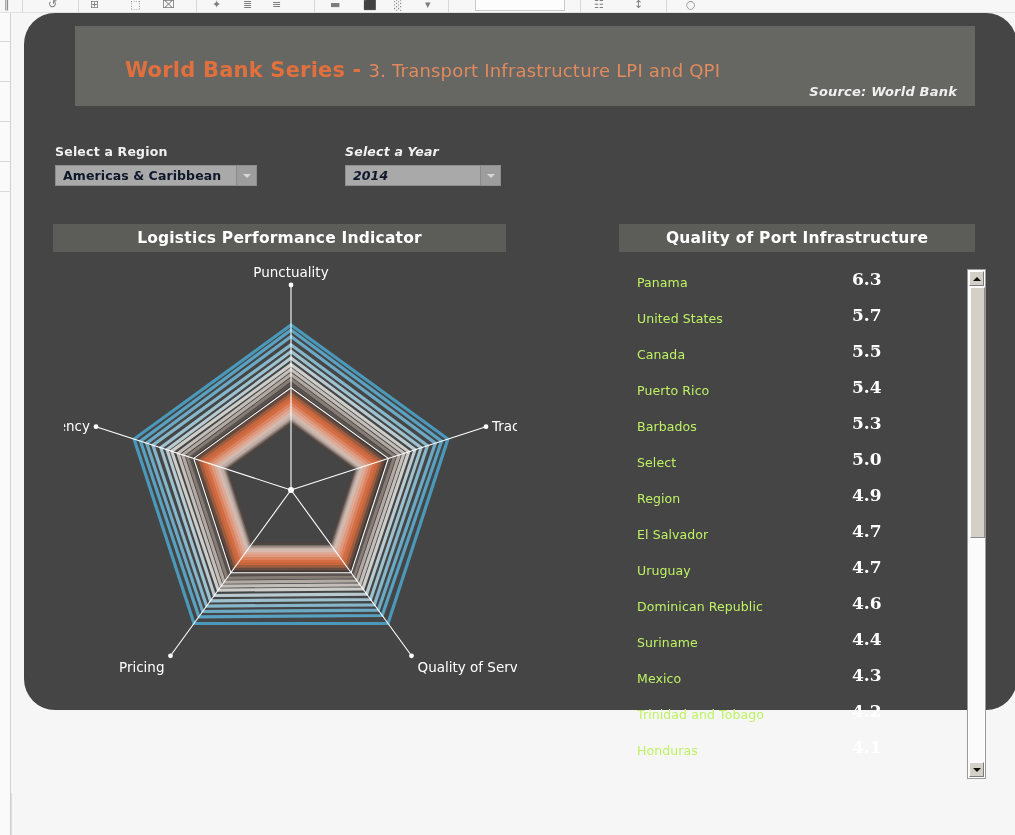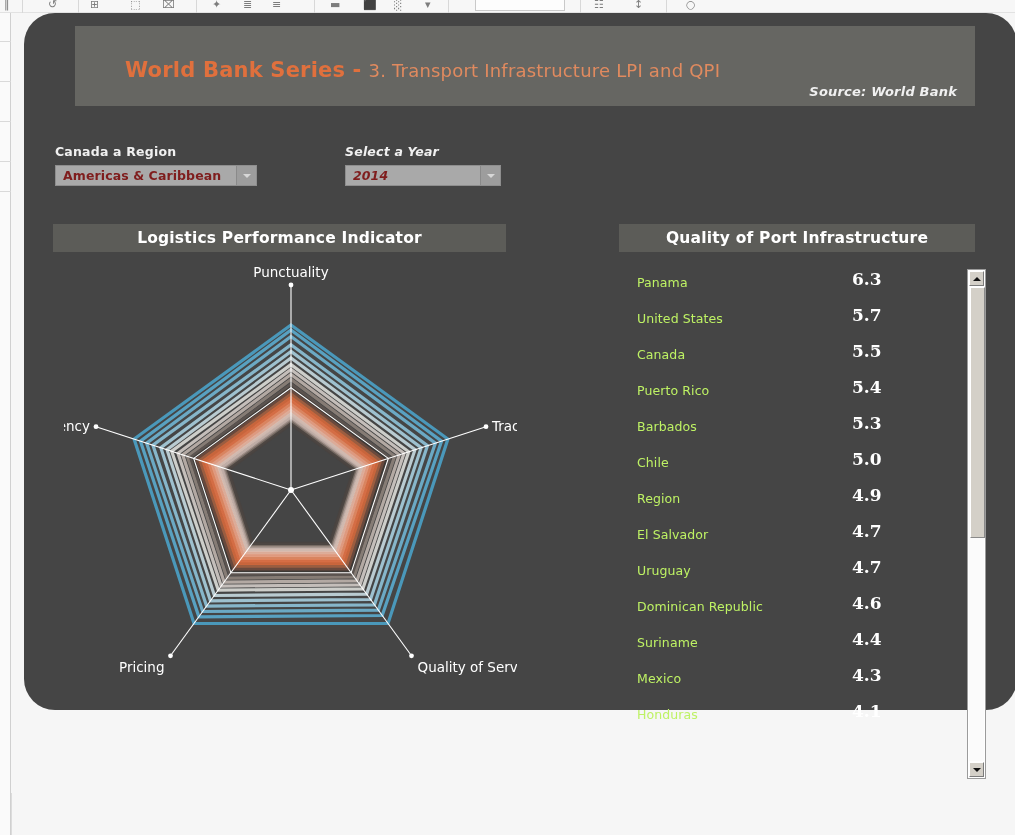--- a/index.html
+++ b/index.html
@@ -99,21 +99,21 @@
     margin-bottom: 6px; letter-spacing: .2px;
   }
   .combo {
     position: relative; display: inline-block;
     height: 21px; background: #a9a9a9;
     border: 1px solid #8e8e8e;
     vertical-align: top;
   }
   .combo .combo-value {
     position: absolute; left: 7px; top: 2px;
-    font-size: 12.5px; font-weight: bold; color: #7f1d1d;
+    font-size: 12.5px; font-weight: bold; color: #0f172a;
     white-space: nowrap; letter-spacing: .1px;
   }
   .combo .combo-btn {
     position: absolute; right: 0; top: 0;
     width: 20px; height: 19px;
     background: #9d9d9d;
     border-left: 1px solid #8a8a8a;
   }
   .combo .combo-arrow {
     position: absolute; left: 50%; top: 50%;
@@ -260,21 +260,21 @@
   <div class="canvas">
 
     <div class="banner">
       <div class="banner-title">
         <span class="bt-main">World Bank Series</span><span class="bt-dash"> - </span><span class="bt-sub">3. Transport Infrastructure LPI and QPI</span>
       </div>
       <div class="banner-source">Source: World Bank</div>
     </div>
 
     <div class="filter" style="left:31px;top:131px;">
-      <div class="filter-label">Canada a Region</div>
+      <div class="filter-label">Select a Region</div>
       <div class="combo" style="width:202px;">
         <span class="combo-value">Americas &amp; Caribbean</span>
         <span class="combo-btn">
           <span class="combo-arrow"></span>
         </span>
       </div>
     </div>
 
     <div class="filter" style="left:321px;top:131px;font-style:italic;">
       <div class="filter-label">Select a Year</div>
@@ -354,21 +354,21 @@
           </div>
           <div class="qpi-row">
             <span class="qpi-country">Puerto Rico</span>
             <span class="qpi-value">5.4</span>
           </div>
           <div class="qpi-row">
             <span class="qpi-country">Barbados</span>
             <span class="qpi-value">5.3</span>
           </div>
           <div class="qpi-row">
-            <span class="qpi-country">Chile</span>
+            <span class="qpi-country">Select</span>
             <span class="qpi-value">5.0</span>
           </div>
           <div class="qpi-row">
             <span class="qpi-country">Region</span>
             <span class="qpi-value">4.9</span>
           </div>
           <div class="qpi-row">
             <span class="qpi-country">El Salvador</span>
             <span class="qpi-value">4.7</span>
           </div>
@@ -380,20 +380,24 @@
             <span class="qpi-country">Dominican Republic</span>
             <span class="qpi-value">4.6</span>
           </div>
           <div class="qpi-row">
             <span class="qpi-country">Suriname</span>
             <span class="qpi-value">4.4</span>
           </div>
           <div class="qpi-row">
             <span class="qpi-country">Mexico</span>
             <span class="qpi-value">4.3</span>
+          </div>
+          <div class="qpi-row">
+            <span class="qpi-country">Trinidad and Tobago</span>
+            <span class="qpi-value">4.2</span>
           </div>
           <div class="qpi-row">
             <span class="qpi-country">Honduras</span>
             <span class="qpi-value">4.1</span>
           </div>
         </div>
     </div>
 
     <div class="scrollbar">
       <div class="sb-btn sb-up">

